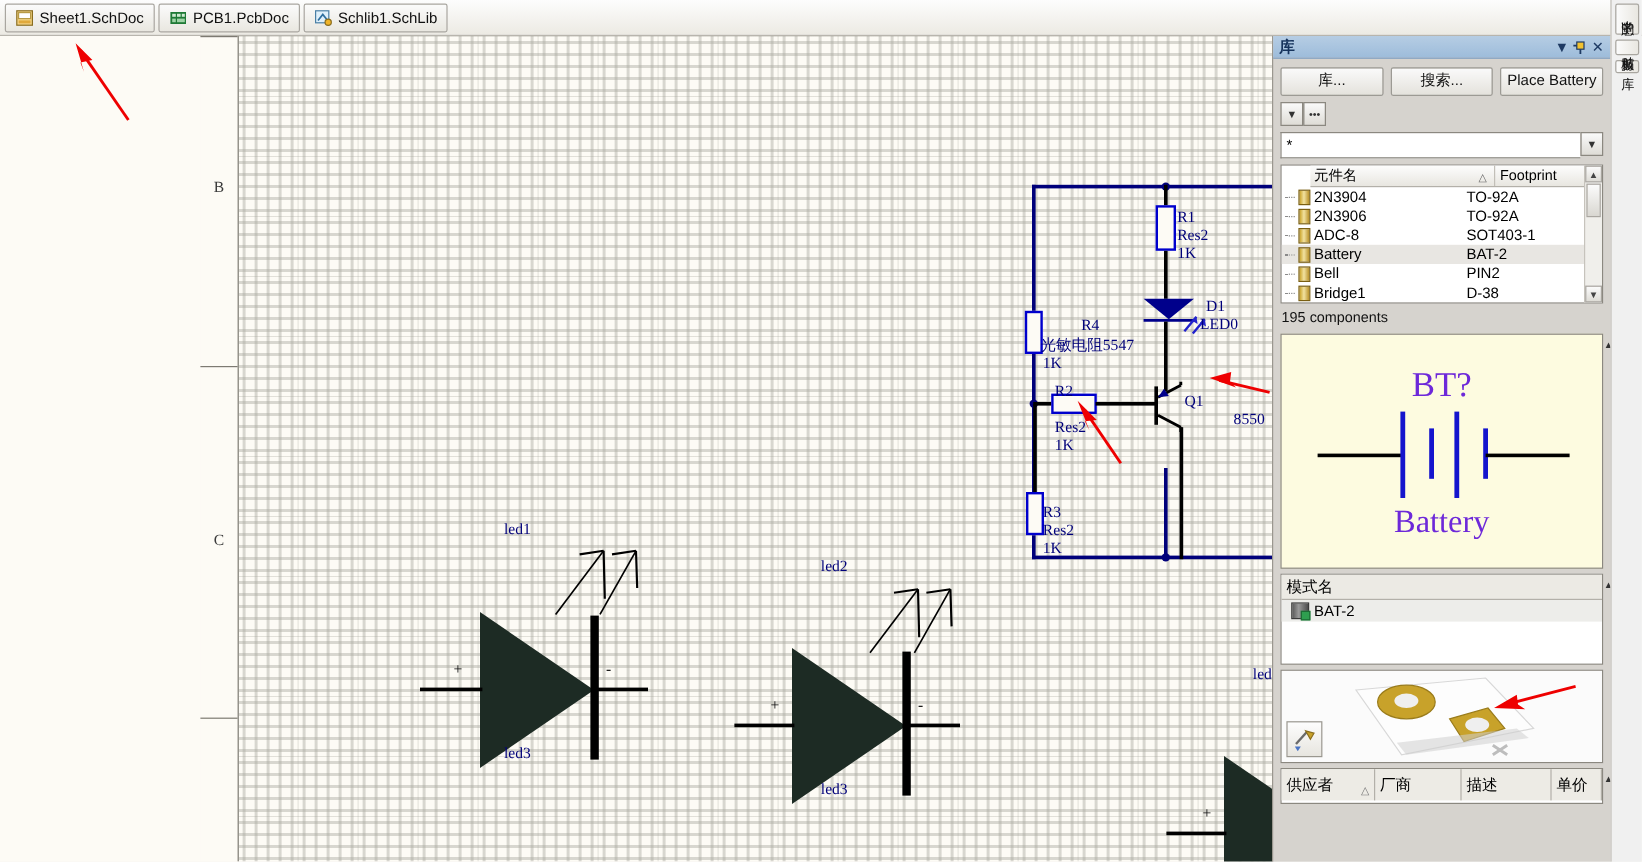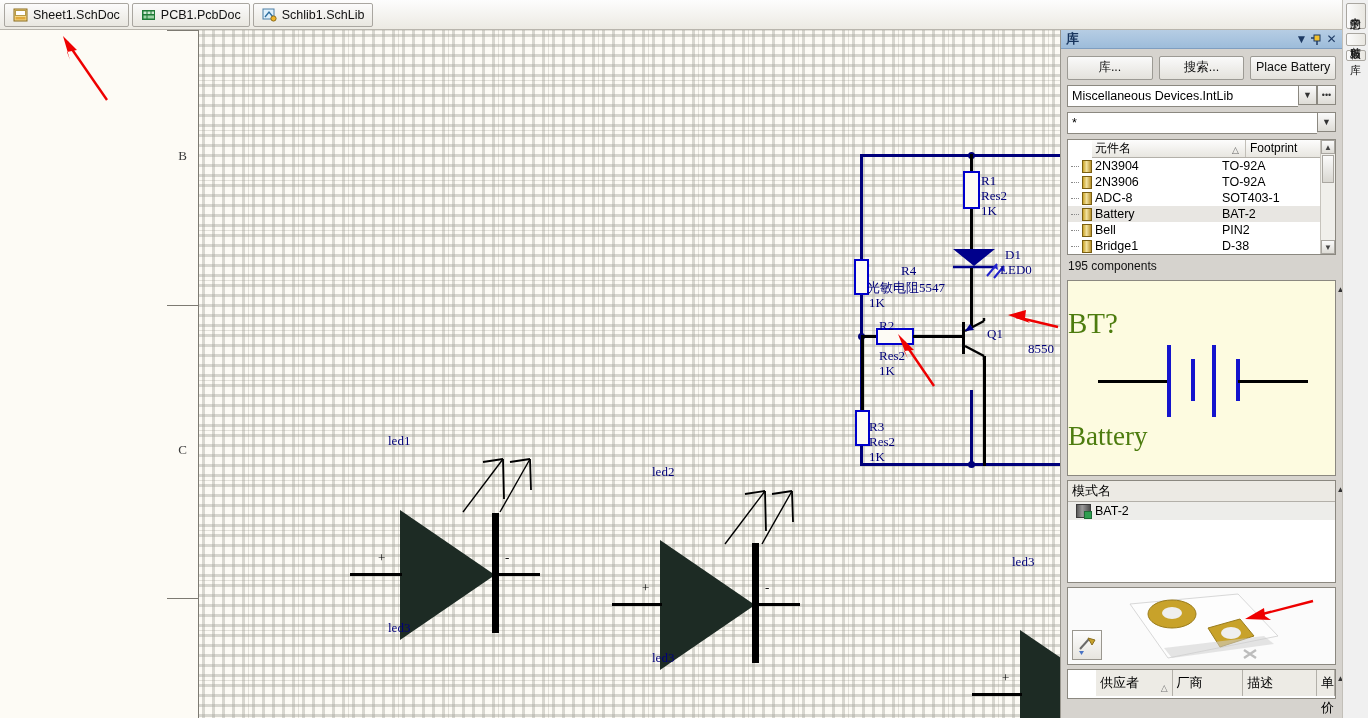--- a/index.html
+++ b/index.html
@@ -55,21 +55,21 @@
   .wireblk{position:absolute;background:#000;}
   .junction{position:absolute;width:7px;height:7px;border-radius:50%;background:#00007a;}
   .refdes{position:absolute;font-family:"Liberation Serif","DejaVu Serif",serif;font-size:13px;color:#00007a;white-space:nowrap;}
   .resbox{position:absolute;border:2px solid #0000cd;background:#fdfbf5;box-sizing:border-box;}
   
   .ledsym{position:absolute;}
   .ledtri{position:absolute;width:0;height:0;border-left:95px solid #1d2b24;border-top:65px solid transparent;border-bottom:65px solid transparent;}
   .ledbar{position:absolute;width:7px;background:#000;}
   .ledlead{position:absolute;height:3px;background:#000;}
   .ledpin{position:absolute;font-family:"Liberation Serif","DejaVu Serif",serif;font-size:13px;color:#000;}
-  .ledlbl{position:absolute;font-family:"Liberation Serif","DejaVu Serif",serif;font-size:13px;color:#00007a;}
+  .ledlbl{position:absolute;font-family:"Liberation Serif","DejaVu Serif",serif;font-size:13px;color:#00007a;margin-left:32px;}
   
   .annot{position:absolute;overflow:visible;pointer-events:none;}
   
   #libpanel{
     position:absolute;left:1060px;top:30px;width:282px;height:688px;
     background:#d6d3ce;border-left:1px solid #9a978f;box-sizing:border-box;
   }
   #libtitle{
     height:18px;display:flex;align-items:center;
     background:linear-gradient(#b6cde4,#9dbcda);
@@ -107,33 +107,33 @@
   #compcount{padding:4px 0 3px 7px;font-size:12px;color:#111;}
   
   .vsb{width:14px;background:#f0efeb;border-left:1px solid #c6c3bc;display:flex;flex-direction:column;}
   .sbbtn{height:14px;background:linear-gradient(#fbfbfb,#dedcd6);border:1px solid #a9a6a0;box-sizing:border-box;display:flex;align-items:center;justify-content:center;font-size:8px;color:#444;}
   .sbthumb{height:26px;margin:1px;background:linear-gradient(#fbfbfb,#d9d7d1);border:1px solid #a9a6a0;}
   .sbtrack{flex:1;}
   
   .secbox{margin:4px 6px 0 6px;border:1px solid #8b8880;position:relative;box-sizing:border-box;}
   #preview{height:196px;background:#fdfbe0;}
   .collapser{position:absolute;right:-11px;top:0;width:11px;height:12px;display:flex;align-items:center;justify-content:center;font-size:8px;color:#333;}
-  .symtxt{position:absolute;font-family:"Liberation Serif","DejaVu Serif",serif;color:#4d7c0f;width:100%;}
+  .symtxt{position:absolute;font-family:"Liberation Serif","DejaVu Serif",serif;color:#6d28d9;text-align:center;width:100%;}
   .battplate{position:absolute;background:#1414cd;}
   
-  #modelsec{height:103px;background:#fff;}
+  #modelsec{height:76px;background:#fff;}
   #modelhead{height:20px;background:#eceae4;border-bottom:1px solid #b3b0a9;font-size:13px;padding-left:4px;line-height:19px;}
   #modelrow{display:flex;align-items:center;gap:4px;height:18px;padding-left:8px;background:#ededea;font-size:12.5px;}
   .fpico{width:13px;height:12px;background:linear-gradient(90deg,#5a5a5a,#9a9a9a 40%,#4e4e4e);border:1px solid #3a3a3a;position:relative;flex:0 0 13px;}
   .fpico:after{content:"";position:absolute;right:-2px;bottom:-2px;width:6px;height:6px;background:#2e9e4f;border:1px solid #1d6b35;}
   
   #view3d{height:78px;background:#fbfbfb;overflow:hidden;}
   .toolico{position:absolute;left:4px;bottom:4px;width:28px;height:28px;background:linear-gradient(#fdfdfd,#e7e5df);border:1px solid #9a978f;display:flex;align-items:center;justify-content:center;}
   
-  #footer{height:30px;background:#fff;padding-left:28px;}
+  #footer{height:30px;background:#fff;}
   #foothead{display:flex;height:26px;font-size:13px;background:#edebe5;}
   #foothead div{border-right:1px solid #b3b0a9;padding-left:4px;line-height:25px;position:relative;box-sizing:border-box;}
   
   #vtabs{position:absolute;right:0;top:0;width:26px;height:718px;background:#f0f0f0;border-left:1px solid #c2bfb8;padding-top:3px;box-sizing:border-box;}
   .vtab{
     width:20px;margin:0 auto 4px auto;
     background:linear-gradient(90deg,#fbfbfb,#e9e7e1);
     border:1px solid #a9a6a0;border-radius:2px;
     writing-mode:vertical-rl;text-orientation:upright;
     font-size:11px;color:#111;text-align:center;padding:4px 2px;box-sizing:border-box;letter-spacing:1px;
@@ -321,21 +321,20 @@
     <span class="titlebtn">✕</span>
   </div>
 
   <div class="btnrow">
     <div class="lbtn">库...</div>
     <div class="lbtn">搜索...</div>
     <div class="lbtn">Place Battery</div>
   </div>
 
   <div class="combowrap">
-    <div class="combo">Miscellaneous Devices.IntLib</div>
     <div class="cbtn">▼</div>
     <div class="cbtn">•••</div>
   </div>
 
   <div class="combowrap">
     <div class="combo">*</div>
     <div class="cbtn">▼</div>
   </div>
 
   <div style="display:flex;margin:3px 6px 0 6px;border:1px solid #8b8880;background:#fff;">

